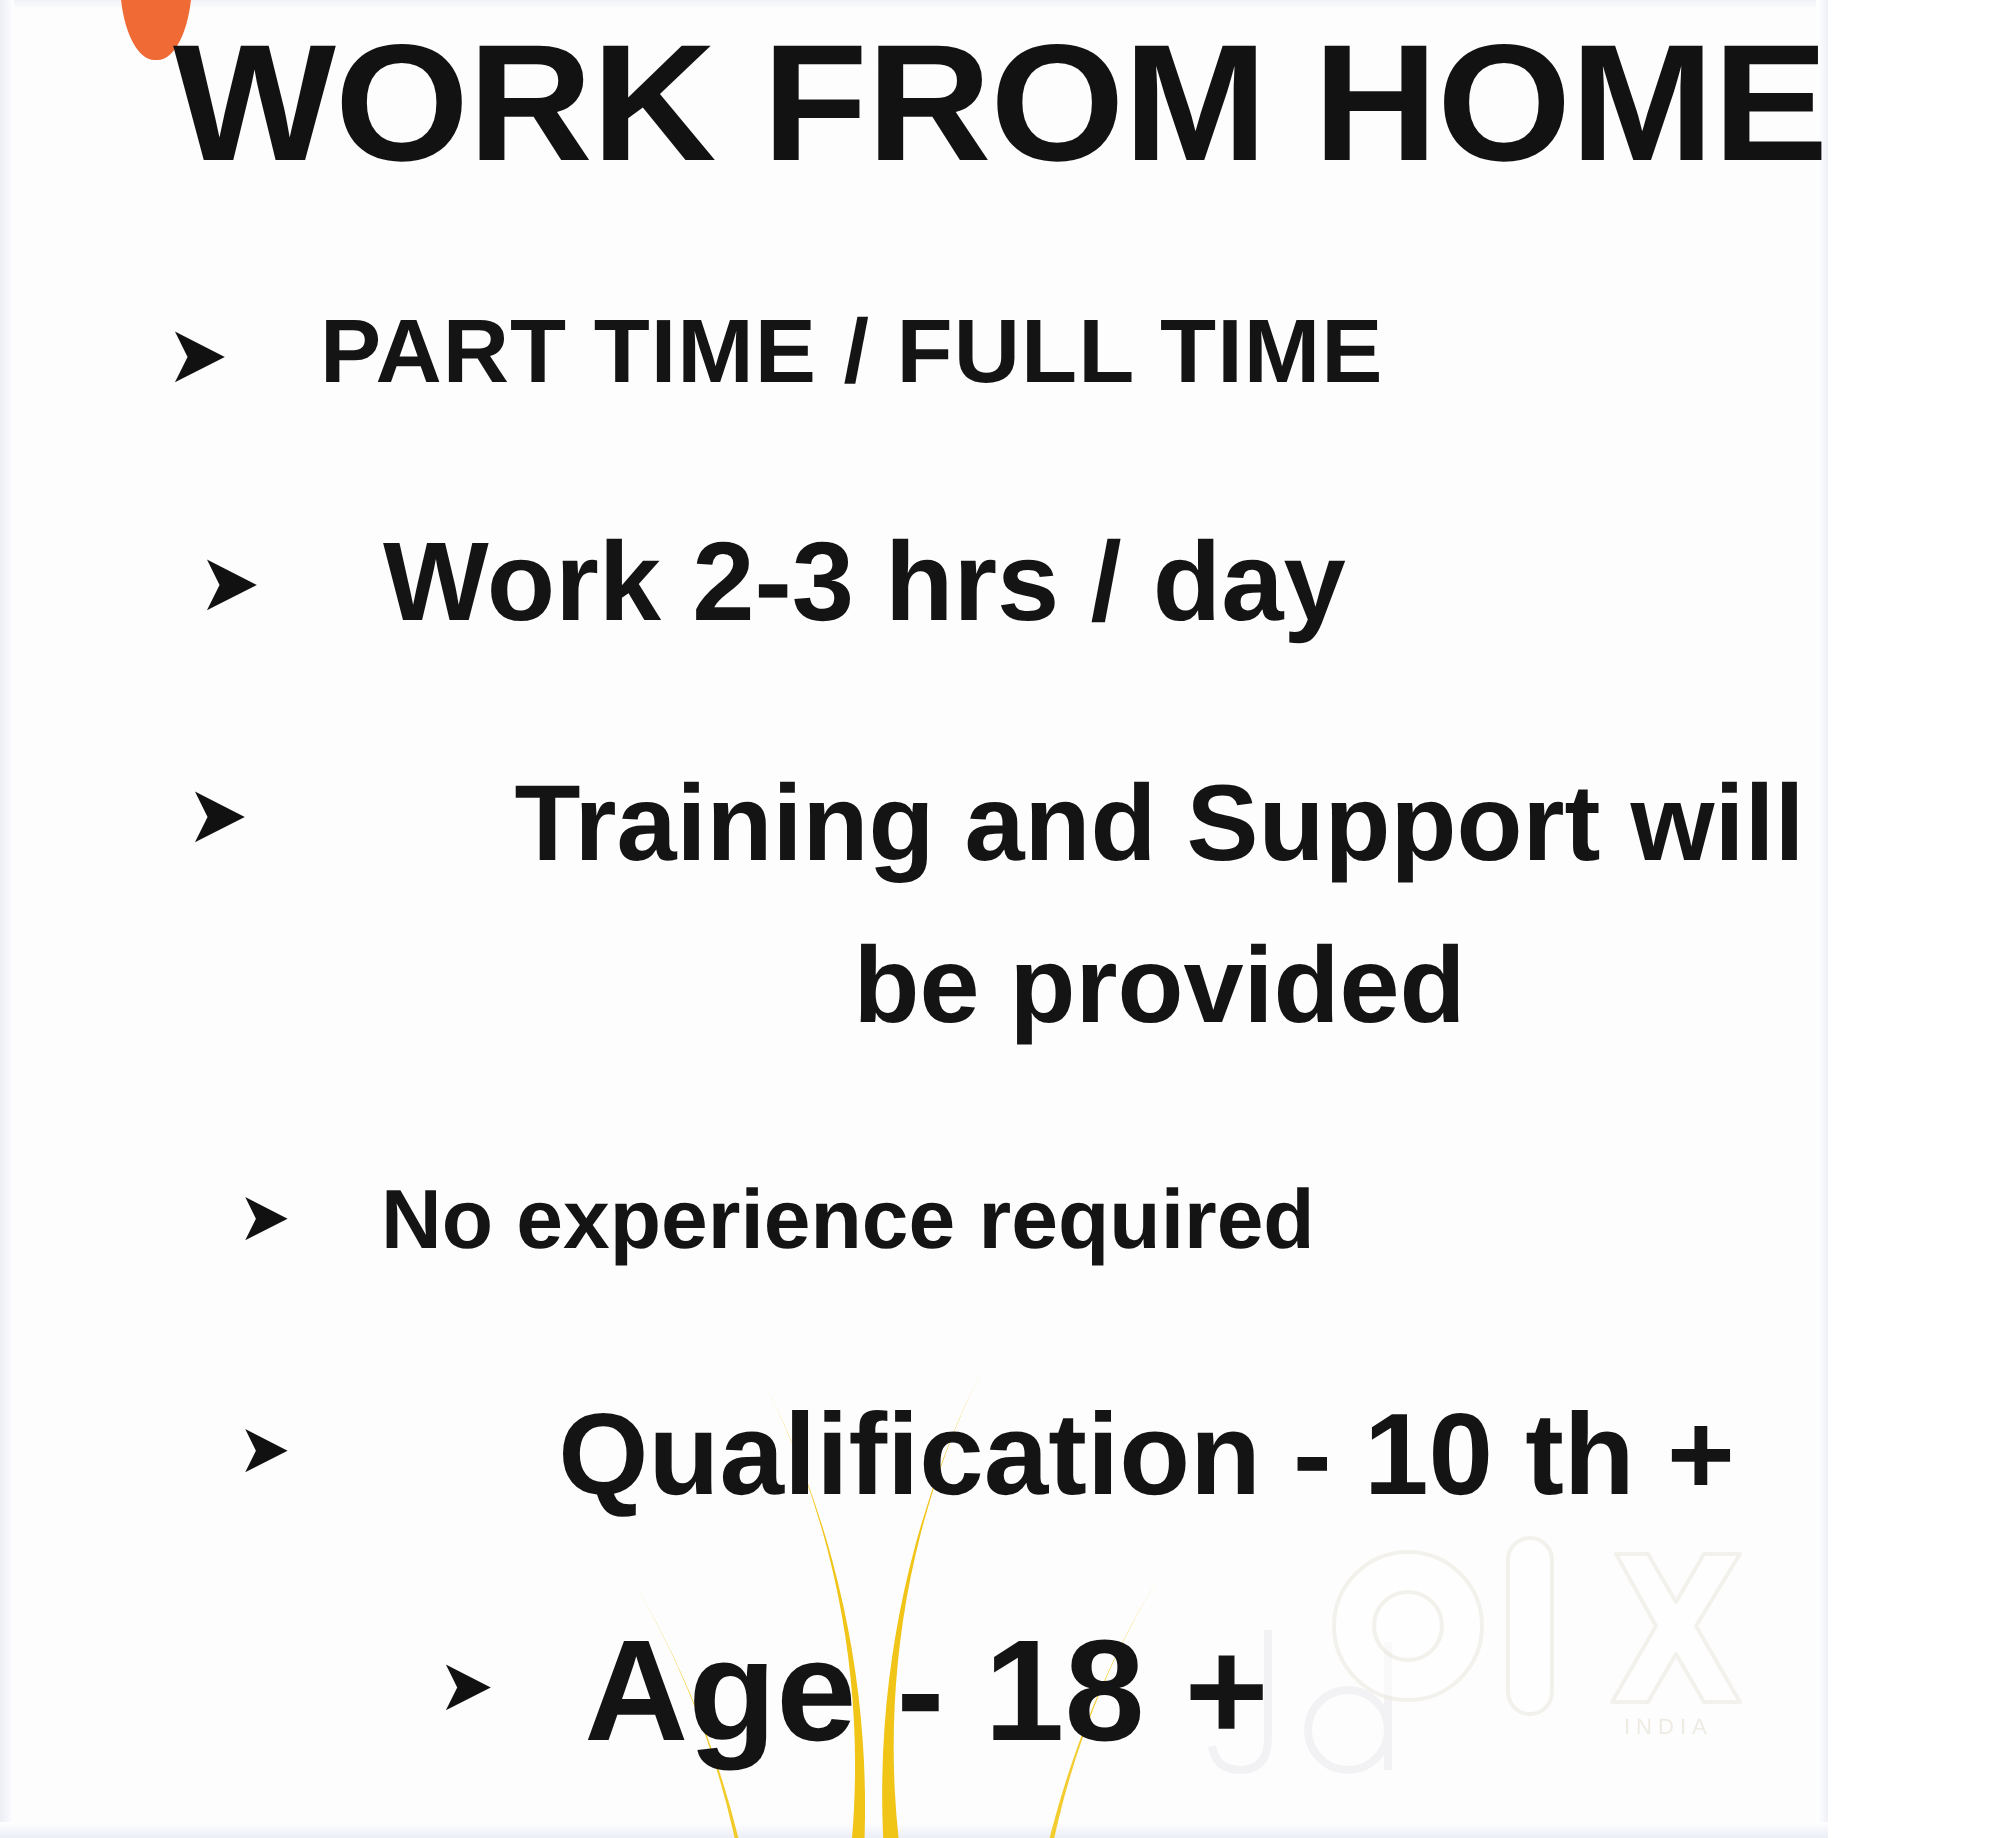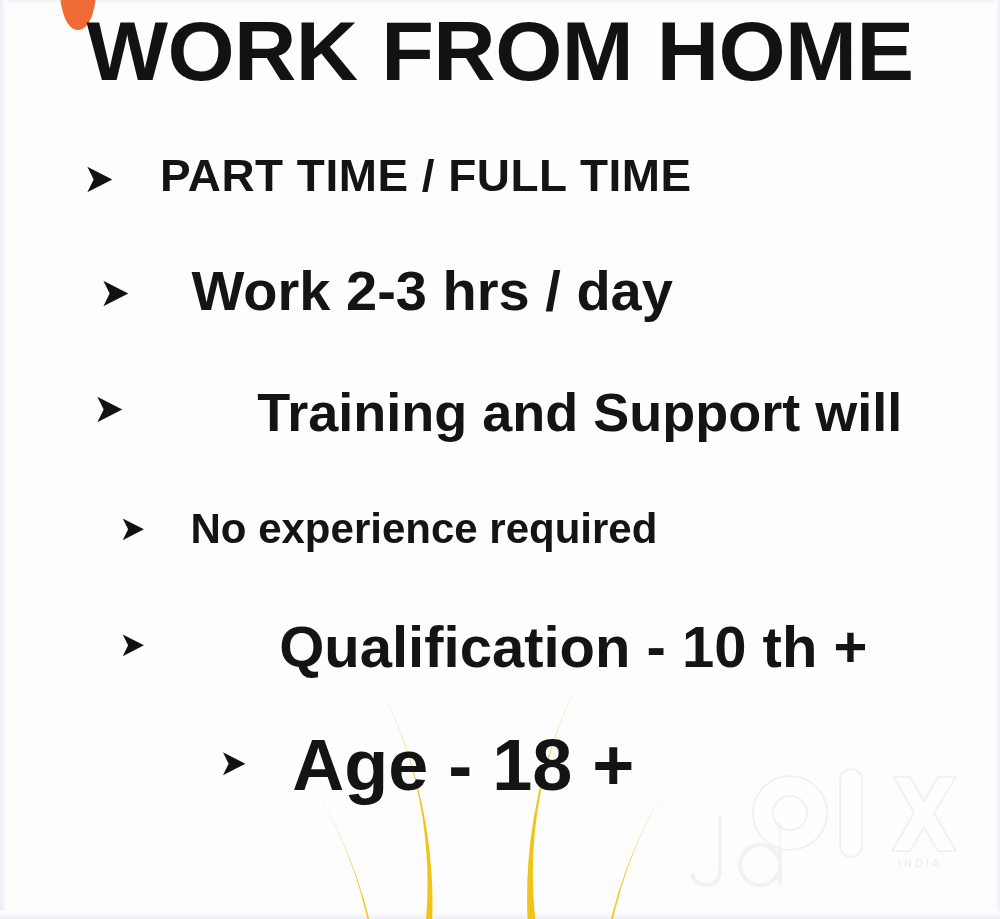--- a/index.html
+++ b/index.html
@@ -6,21 +6,21 @@
     margin: 0;
     padding: 0;
     background: #ffffff;
   }
   body {
     font-family: "Liberation Sans", sans-serif;
   }
 
   #poster {
     position: relative;
-    width: 1000px;
+    width: 914px;
     height: 919px;
     overflow: hidden;
     background: #fdfdfe;
   }
 
   
   .edge-left {
     position: absolute;
     left: 0; top: 0;
     width: 7px; height: 919px;
@@ -264,21 +264,21 @@
       <span class="txt">PART TIME / FULL TIME</span>
     </div>
 
     <div class="row r2">
       <span class="arrow">➤</span>
       <span class="txt">Work  2-3 hrs / day</span>
     </div>
 
     <div class="row r3">
       <span class="arrow">➤</span>
-      <span class="txt"><span class="l1">Training and Support will</span></span>
+      <span class="txt"><span class="l1">Training and Support will</span><span class="l2">be provided</span></span>
     </div>
 
     <div class="row r4">
       <span class="arrow">➤</span>
       <span class="txt">No experience required</span>
     </div>
 
     <div class="row r5">
       <span class="arrow">➤</span>
       <span class="txt">Qualification - 10 th +</span>

